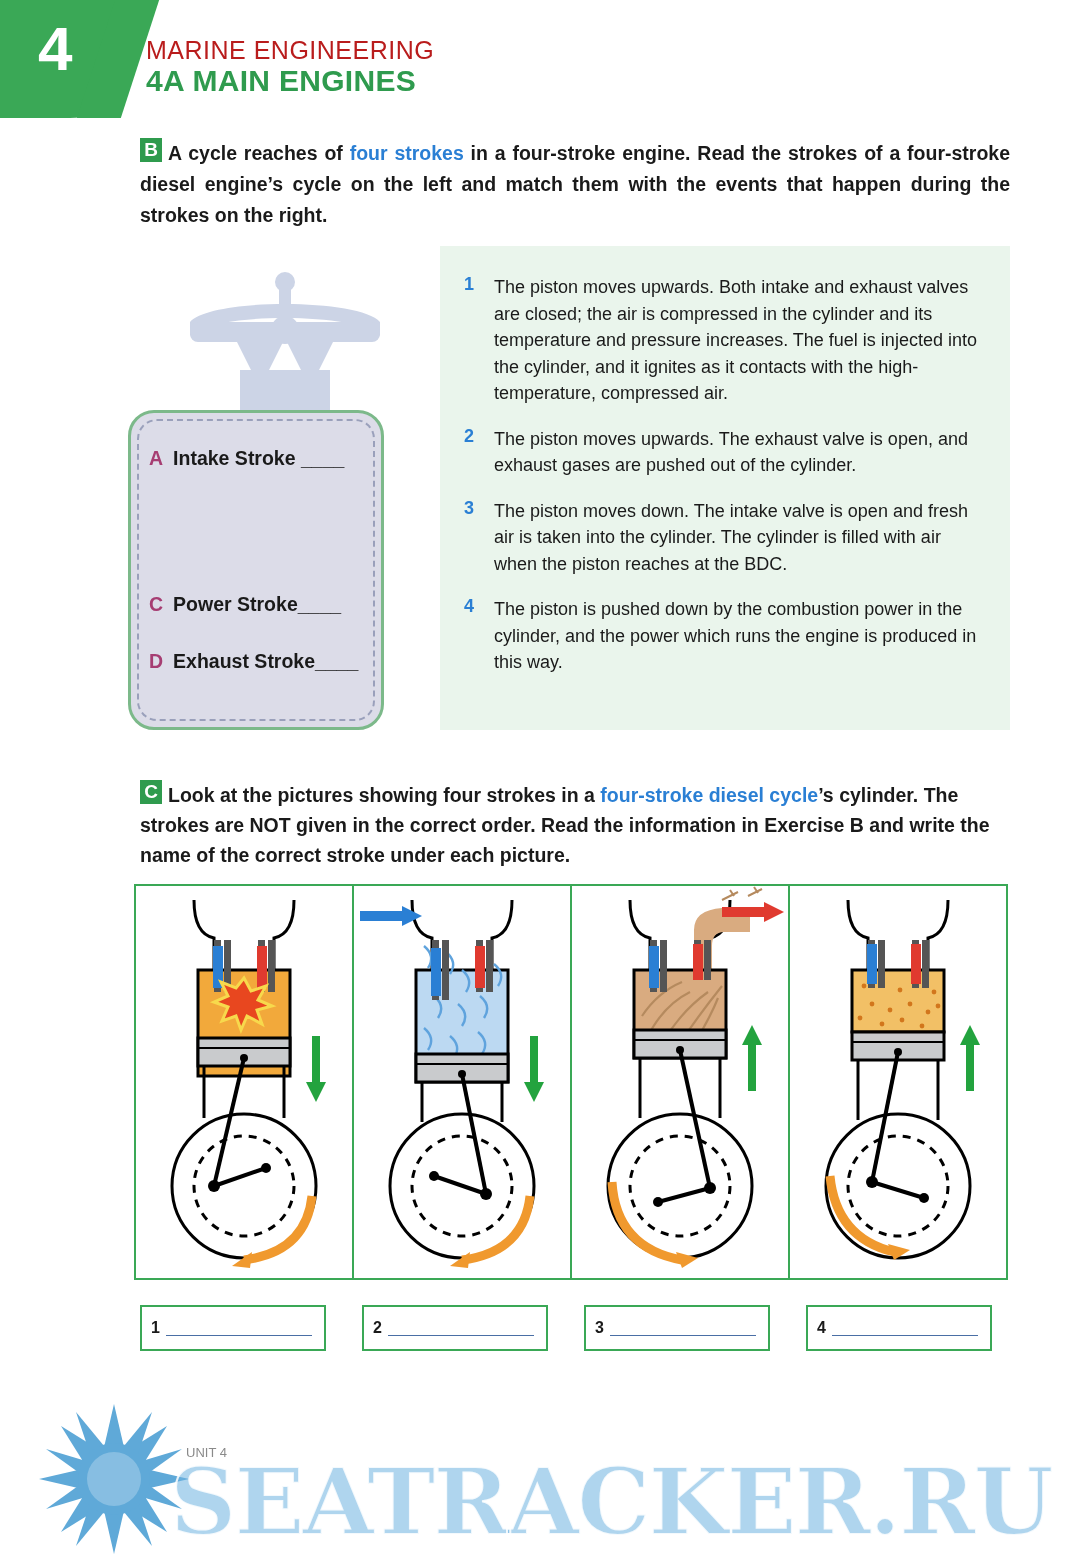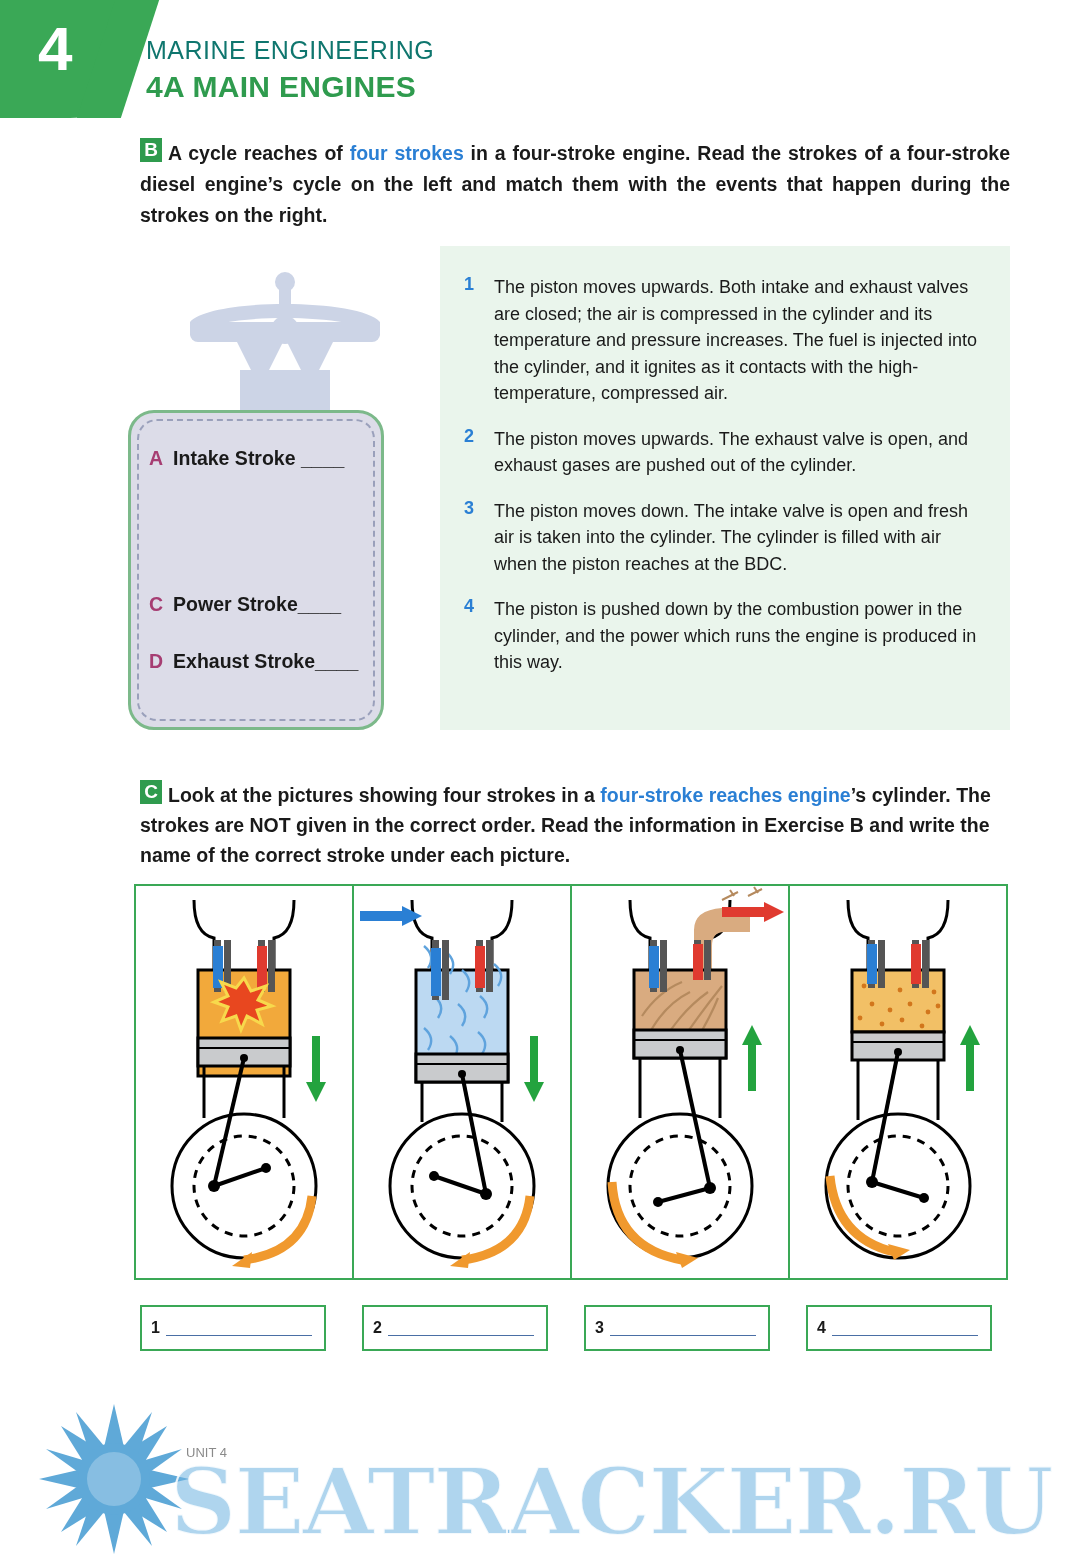--- a/index.html
+++ b/index.html
@@ -22,24 +22,24 @@
     position:absolute; top:0; left:96px; width:44px; height:118px;
     background:#3aa856;
     transform:skewX(-18deg);
   }
   .hdr-num {
     position:absolute; top:18px; left:38px;
     font-size:62px; font-weight:bold; color:#ffffff; line-height:1;
   }
   .hdr-sub {
     position:absolute; top:36px; left:146px;
-    font-size:25px; color:#0f766e; letter-spacing:0.5px;
+    font-size:25px; color:#b91c1c; letter-spacing:0.5px;
   }
   .hdr-title {
-    position:absolute; top:70px; left:146px;
+    position:absolute; top:64px; left:146px;
     font-size:30px; font-weight:bold; color:#2f9b4e; letter-spacing:0.3px;
   }
 
   
   #exercise-b { position:absolute; top:138px; left:140px; width:870px; }
   .ex-letter {
     display:inline-block; width:22px; height:24px; line-height:24px;
     background:#2f9b4e; color:#ffffff; font-weight:bold; font-size:19px;
     text-align:center; vertical-align:top; margin-right:6px;
   }
@@ -179,21 +179,21 @@
     <span class="txt">The piston moves down. The intake valve is open and fresh air is taken into the cylinder. The cylinder is filled with air when the piston reaches at the BDC.</span>
   </div>
   <div class="event">
     <span class="num">4</span>
     <span class="txt">The piston is pushed down by the combustion power in the cylinder, and the power which runs the engine is produced in this way.</span>
   </div>
 </div>
 
 <div id="exercise-c">
   <p>
-    <span class="ex-letter">C</span><span>Look at the pictures showing four strokes in a </span><span class="blue">four-stroke reaches engine</span><span>’s cylinder. The strokes are NOT given in the correct order. Read the information in Exercise B and write the name of the correct stroke under each picture.</span>
+    <span class="ex-letter">C</span><span>Look at the pictures showing four strokes in a </span><span class="blue">four-stroke diesel cycle</span><span>’s cylinder. The strokes are NOT given in the correct order. Read the information in Exercise B and write the name of the correct stroke under each picture.</span>
   </p>
 </div>
 
 <div id="pictures">
 
   <div class="pic-cell">
     <svg width="216" height="392" viewBox="0 0 216 392">
       <g fill="none" stroke="#000" stroke-width="3">
         <path d="M58 14 Q58 48 78 52 L78 98"></path>
         <path d="M158 14 Q158 48 138 52 L138 98"></path>

